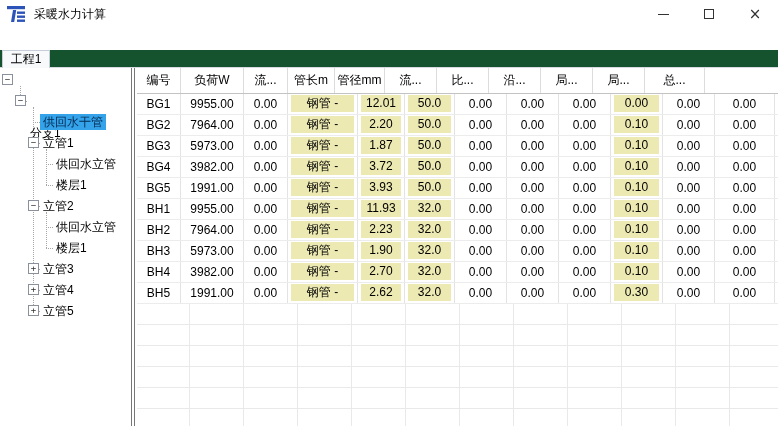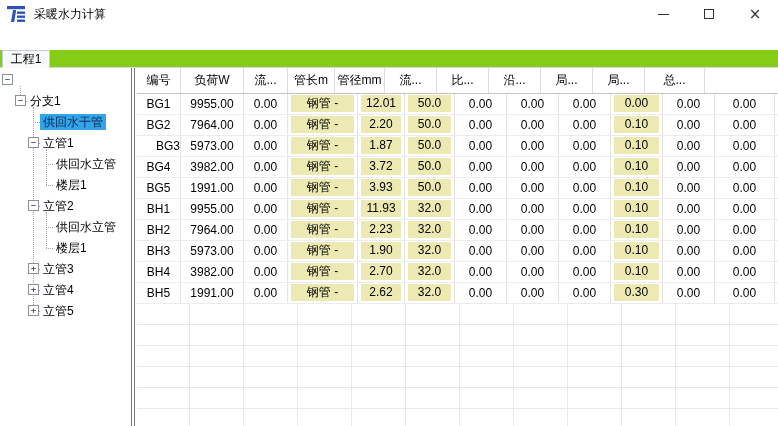--- a/index.html
+++ b/index.html
@@ -14,21 +14,21 @@
   .apptitle{margin-left:8px;font-size:12px;}
   .winbtns{margin-left:auto;display:flex;height:28px;}
   .winbtn{width:46px;height:28px;display:flex;align-items:center;justify-content:center;}
   .ico-min{display:block;width:11px;height:1px;background:#333;}
   .ico-max{display:block;width:10px;height:10px;border:1px solid #333;}
   .ico-close{font-size:15px;line-height:15px;color:#333;font-family:"DejaVu Sans",sans-serif;}
   
   .menubar{position:absolute;left:0;top:28px;width:778px;height:22px;background:var(--menubar-bg,#dbe3f2);display:flex;align-items:center;padding-left:6px;}
   .menu-item{padding:0 9px;line-height:22px;white-space:nowrap;}
   
-  .tabstrip{position:absolute;left:0;top:50px;width:778px;height:18px;background:#84cc16;border-bottom:1px solid #d7dae0;}
+  .tabstrip{position:absolute;left:0;top:50px;width:778px;height:18px;background:#14532d;border-bottom:1px solid #d7dae0;}
   .tab{position:absolute;left:2px;top:0;height:18px;min-width:48px;padding:0 6px;background:#f8f9fb;border:1px solid #c7cdd8;border-bottom:none;line-height:17px;text-align:center;}
   
   .main{position:absolute;left:0;top:68px;width:778px;height:358px;background:#fff;}
   .tree{position:absolute;left:0;top:0;width:130px;height:100%;background:#fff;overflow:hidden;}
   .tree-row{position:absolute;left:0;height:21px;width:130px;}
   .toggle{position:absolute;top:4px;width:11px;height:11px;border:1px solid #8a919c;background:#fff;font-size:9px;line-height:8px;text-align:center;color:#333;z-index:2;font-family:"DejaVu Sans Mono",monospace;}
   .tree-label{position:absolute;top:2px;line-height:16px;white-space:nowrap;padding:0 3px;z-index:2;}
   .tree-label.selected{background:var(--sel-bg,#35a3ea);color:#002a52;}
   .vguide{position:absolute;width:0;border-left:1px dotted #a6a6a6;z-index:1;}
   .hstub{position:absolute;height:0;width:7px;border-top:1px dotted #a6a6a6;z-index:1;}
@@ -81,21 +81,21 @@
     <div class="tab">工程1</div>
   </div>
 
   <div class="main">
     <div class="tree">
         <div class="tree-row" style="top: 2px;">
           <span class="toggle" style="left: 2px;">−</span>
         </div>
         <div class="tree-row" style="top: 23px;">
           <span class="toggle" style="left: 15px;">−</span>
-          <span class="tree-label" style="left: 27px;">分支1</span>
+          <span class="tree-label" style="left: 27px; margin-top: 32px;">分支1</span>
         </div>
         <div class="tree-row" style="top: 44px;">
           <span class="tree-label selected" style="left: 40px;">供回水干管</span>
         </div>
         <div class="tree-row" style="top: 65px;">
           <span class="toggle" style="left: 28px;">−</span>
           <span class="tree-label" style="left: 40px;">立管1</span>
         </div>
         <div class="tree-row" style="top: 86px;">
           <span class="tree-label" style="left: 53px;">供回水立管</span>
@@ -196,21 +196,21 @@
             <div class="cell" style="width: 52px;">0.00</div>
             <div class="cell" style="width: 52px;">0.00</div>
             <div class="cell" style="width: 52px;">0.00</div>
             <div class="cell" style="width: 52px;">
               <span class="yl">0.10</span>
             </div>
             <div class="cell" style="width: 52px;">0.00</div>
             <div class="cell" style="width: 60px;">0.00</div>
           </div>
           <div class="trow">
-            <div class="cell" style="width: 44px; text-align: right;">BG3</div>
+            <div class="cell" style="width: 44px;">BG3</div>
             <div class="cell" style="width: 63px;">5973.00</div>
             <div class="cell" style="width: 44px;">0.00</div>
             <div class="cell" style="width: 70px;">
               <span class="yl">钢管 -</span>
             </div>
             <div class="cell" style="width: 47px;">
               <span class="yl">1.87</span>
             </div>
             <div class="cell" style="width: 50px;">
               <span class="yl">50.0</span>

